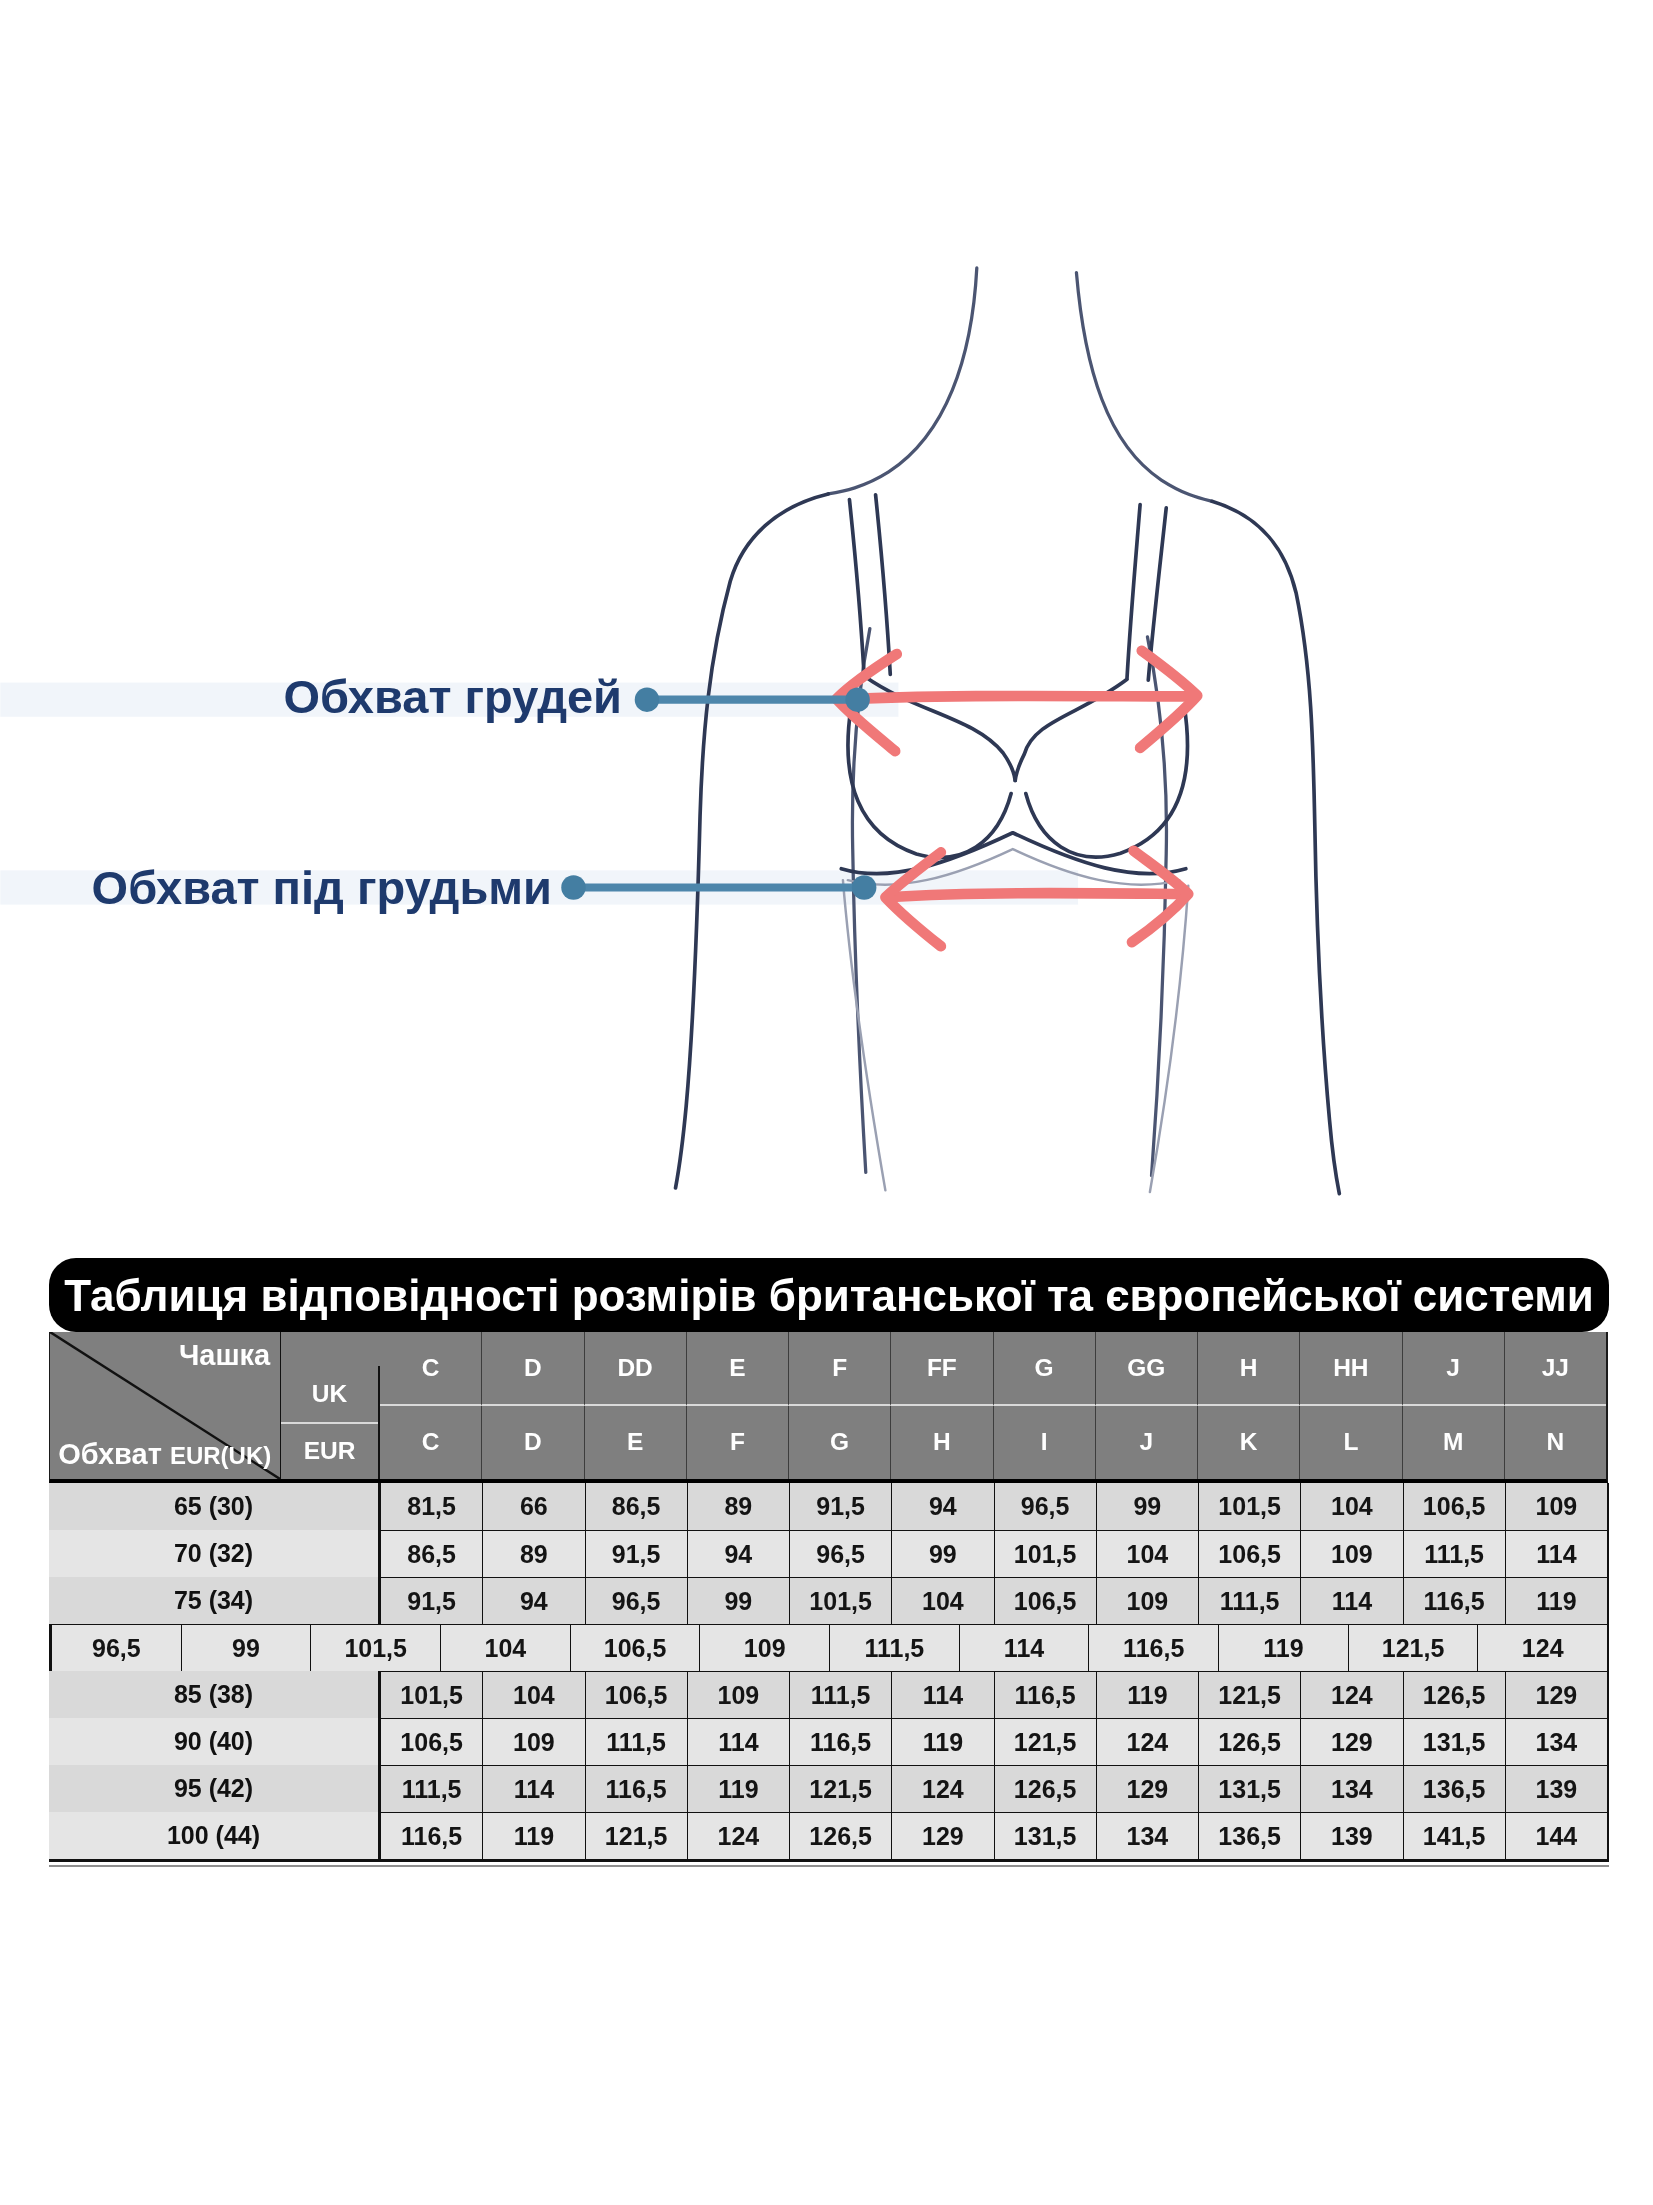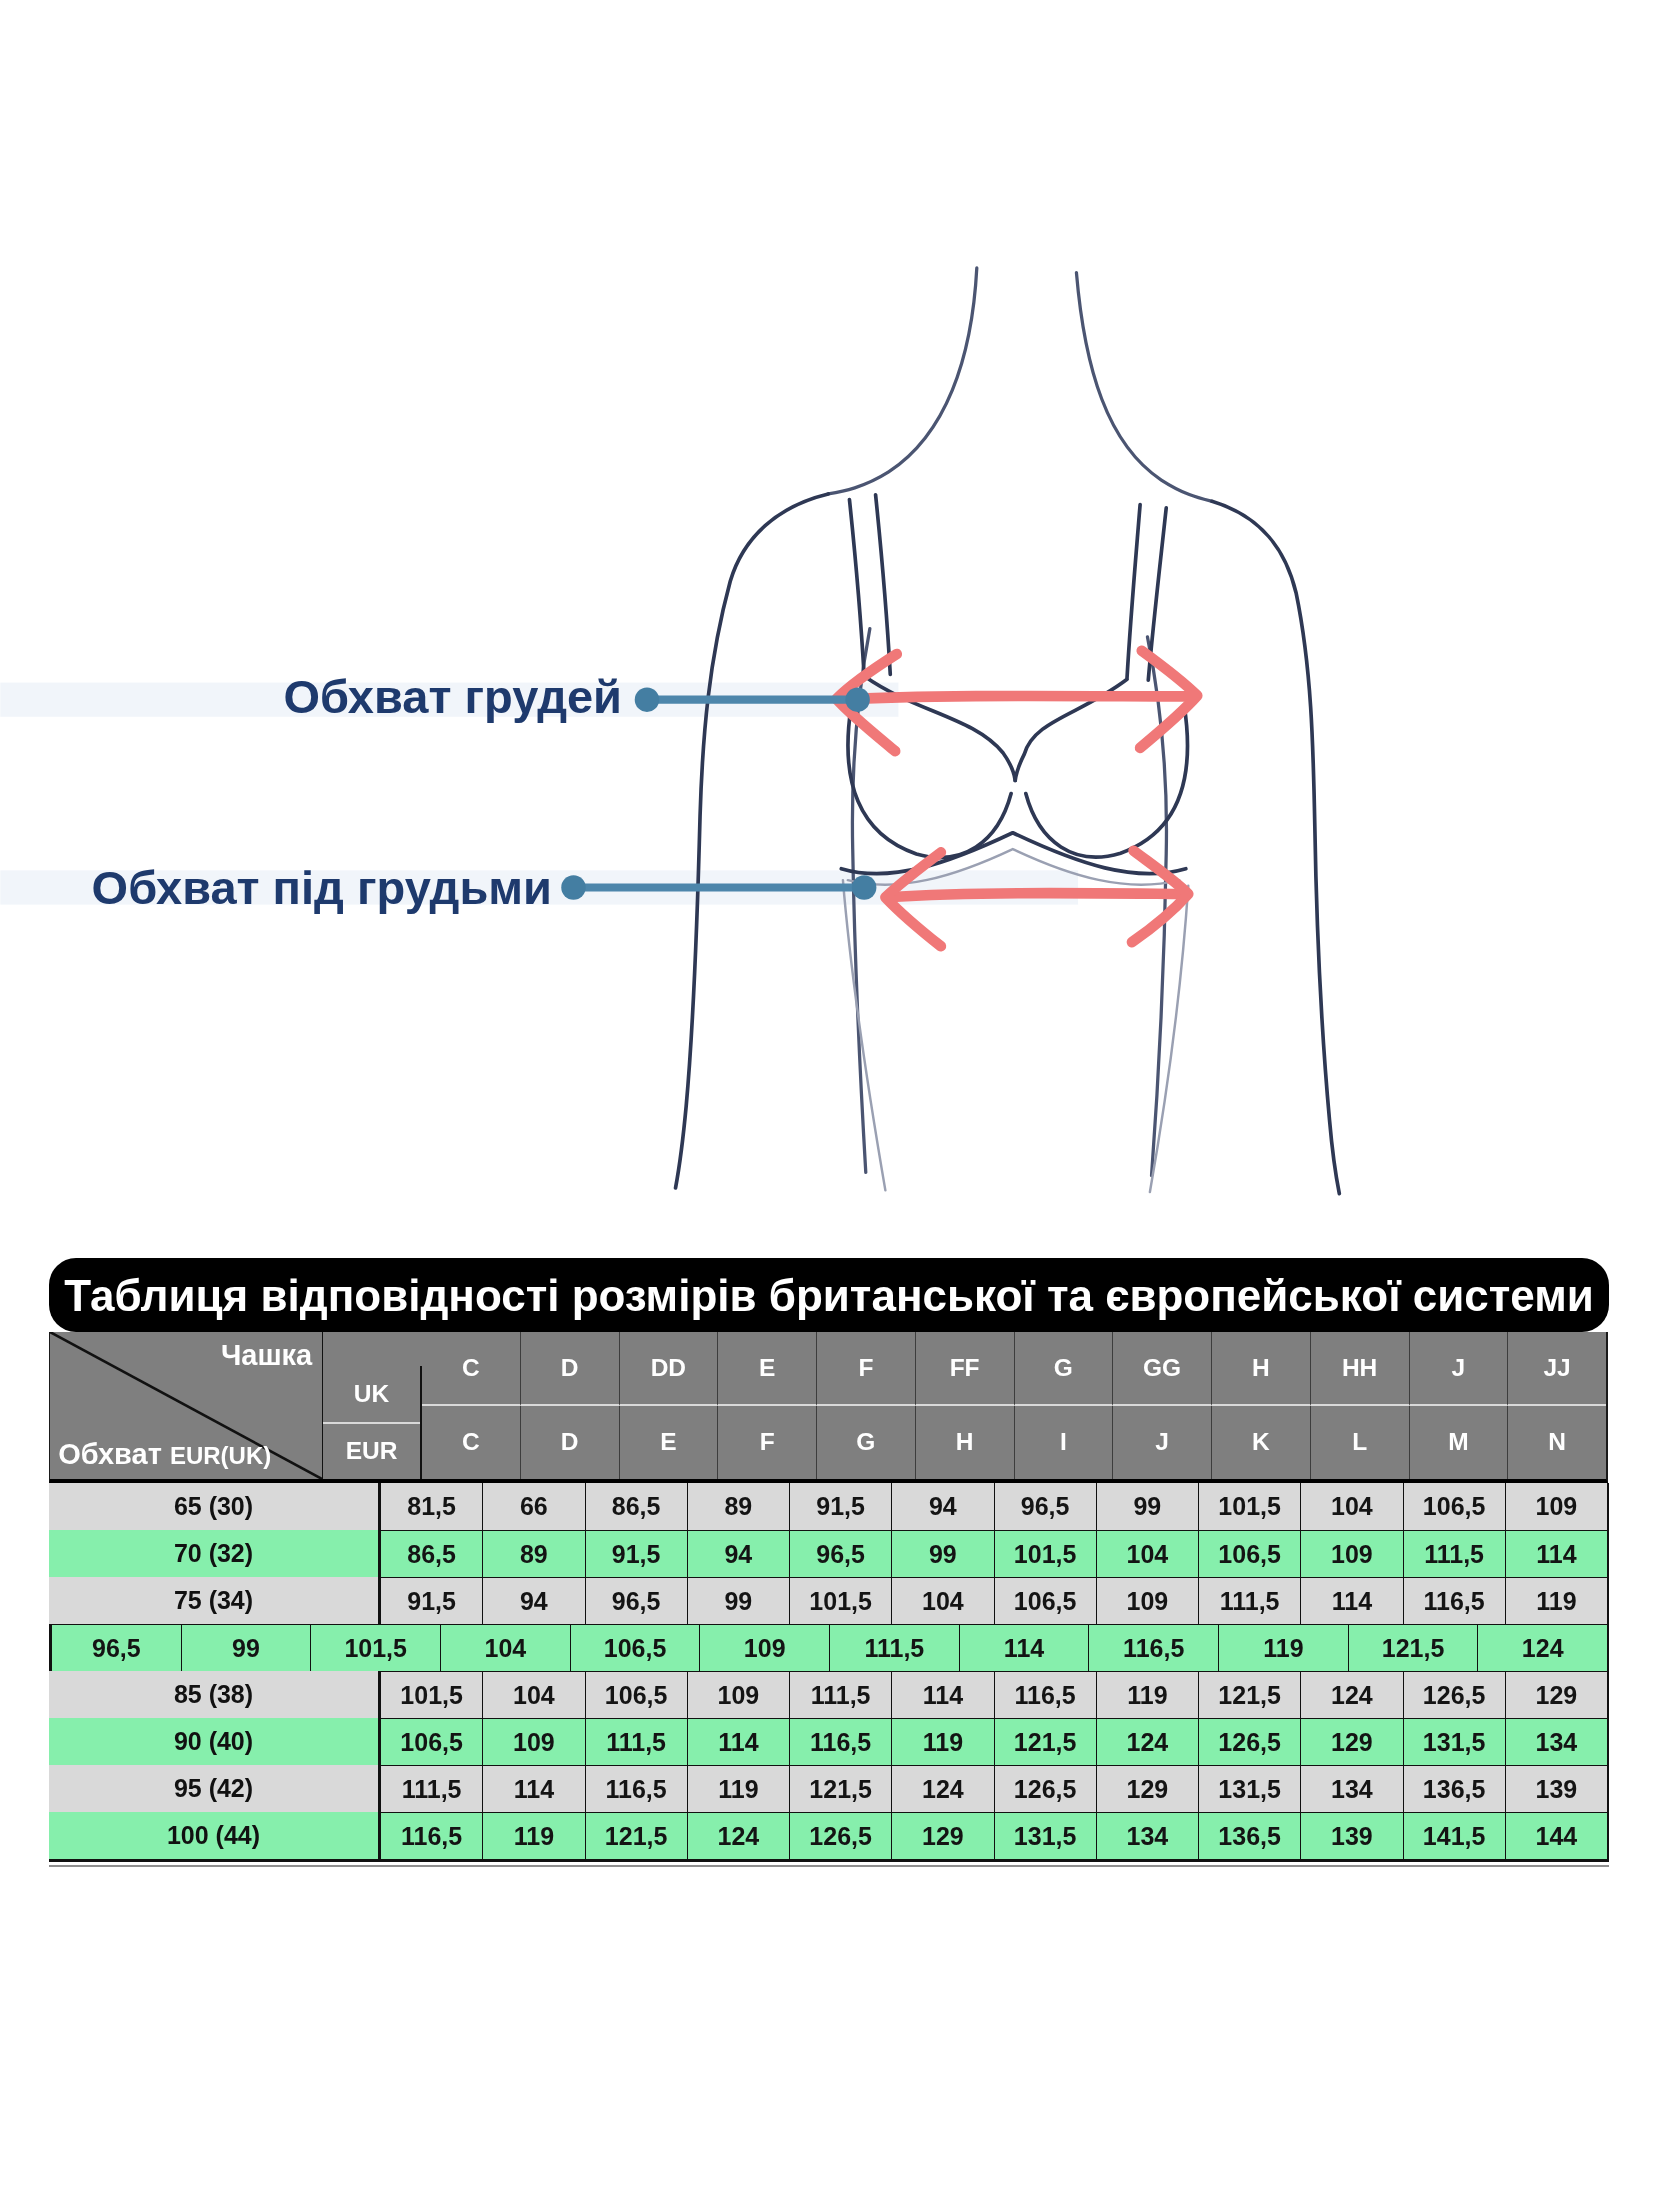--- a/index.html
+++ b/index.html
@@ -22,38 +22,38 @@
   .conn-dot{fill:#447ea2;}
   .hl{fill:rgba(120,160,205,0.10);}
 
   
   .tablewrap{position:absolute;left:49px;top:1258px;width:1560px;}
   .ttitle{height:74px;line-height:75px;background:#000000;color:#ffffff;
           font-size:44px;font-weight:700;text-align:center;white-space:nowrap;border-radius:27px;}
   .thead{display:flex;height:147px;background:#7f7f7f;
          border-bottom:4.1px solid #000;box-sizing:content-box;
          border-left:1.6px solid #1a1a1a;border-right:2.5px solid #1a1a1a;width:1556px;}
-  .corner{position:relative;width:273px;box-sizing:border-box;border-right:1.6px solid #111;flex:none;}
+  .corner{position:relative;width:231px;box-sizing:border-box;border-right:1.6px solid #111;flex:none;}
   .corner .diag{position:absolute;top:0;left:0;width:100%;height:100%;}
   .corner .diag line{stroke:#111;stroke-width:3px;}
   .cup-lab{position:absolute;top:6.5px;right:9.8px;color:#fff;font-size:29px;font-weight:700;}
   .girth-lab{position:absolute;bottom:8.2px;left:8.2px;color:#fff;font-size:29px;font-weight:700;white-space:nowrap;}
   .girth-lab .small{font-size:24px;}
   .unitcol{width:99px;flex:none;display:flex;flex-direction:column;box-sizing:border-box;border-right:2.5px solid #111;margin-top:34px;}
   .ucell{flex:1;display:flex;align-items:center;justify-content:center;color:#fff;font-size:24.5px;font-weight:700;}
   .ucell.top{border-bottom:2.5px solid #d9d9d9;}
   .cupcols{flex:1;display:flex;flex-direction:column;}
   .cuprow{flex:1;display:flex;}
   .hcell{flex:1;display:flex;align-items:center;justify-content:center;color:#fff;
          font-size:24.5px;font-weight:700;border-left:1.6px solid #3d3d3d;box-sizing:border-box;}
   .hcell:first-child{border-left:none;}
   .cuprow.top .hcell{border-bottom:2.5px solid #d9d9d9;}
   .trow{display:flex;height:47px;}
   .trow.odd{background:#d9d9d9;}
-  .trow.even{background:#86efac;}
+  .trow.even{background:#e5e5e5;}
   .rlabel{width:329px;flex:none;display:flex;align-items:center;justify-content:center;
           font-size:25px;font-weight:700;color:#111;}
   .vals{flex:1;display:flex;border-right:2.5px solid #111;box-sizing:border-box;}
   .vals.bt{border-top:1.6px solid #111;}
   .vcell{flex:1;display:flex;align-items:center;justify-content:center;
          font-size:25px;font-weight:700;color:#141414;border-left:1.6px solid #111;box-sizing:border-box;}
   .vcell:first-child{border-left:3.3px solid #111;}
   .tbottom{height:3.3px;border-top:3.3px solid #111;border-bottom:2.5px solid #8f8f8f;background:#fff;}
 </style>
 </head>

